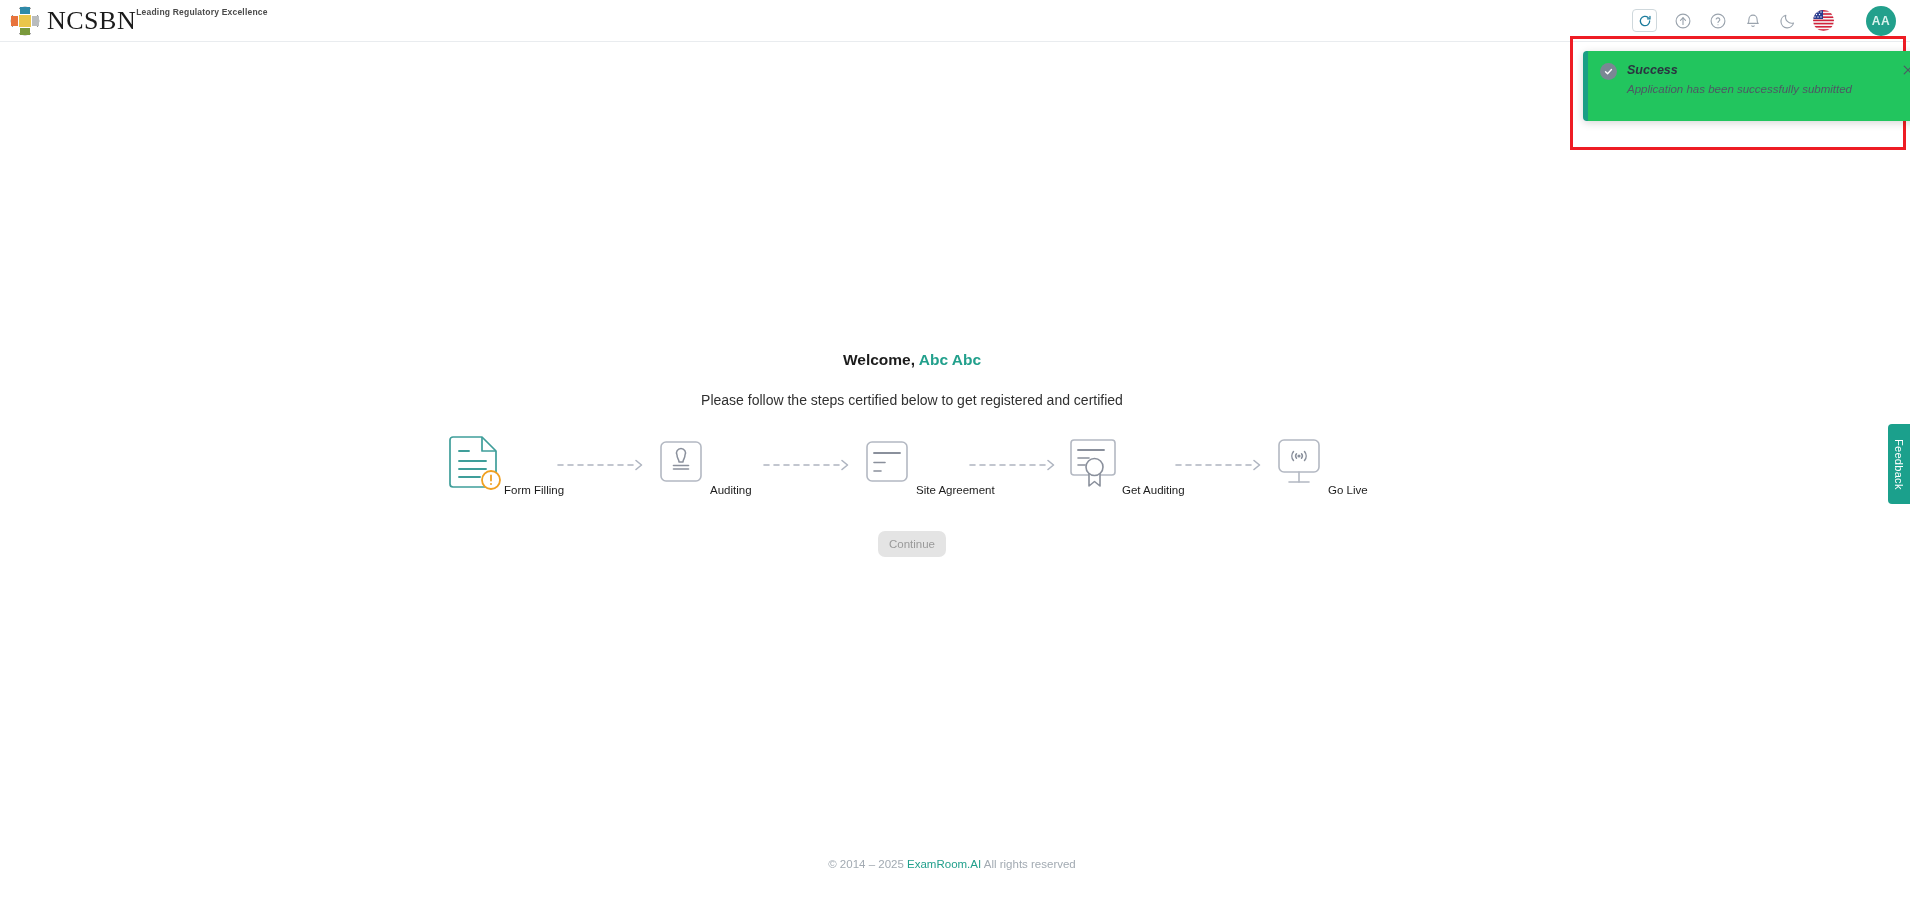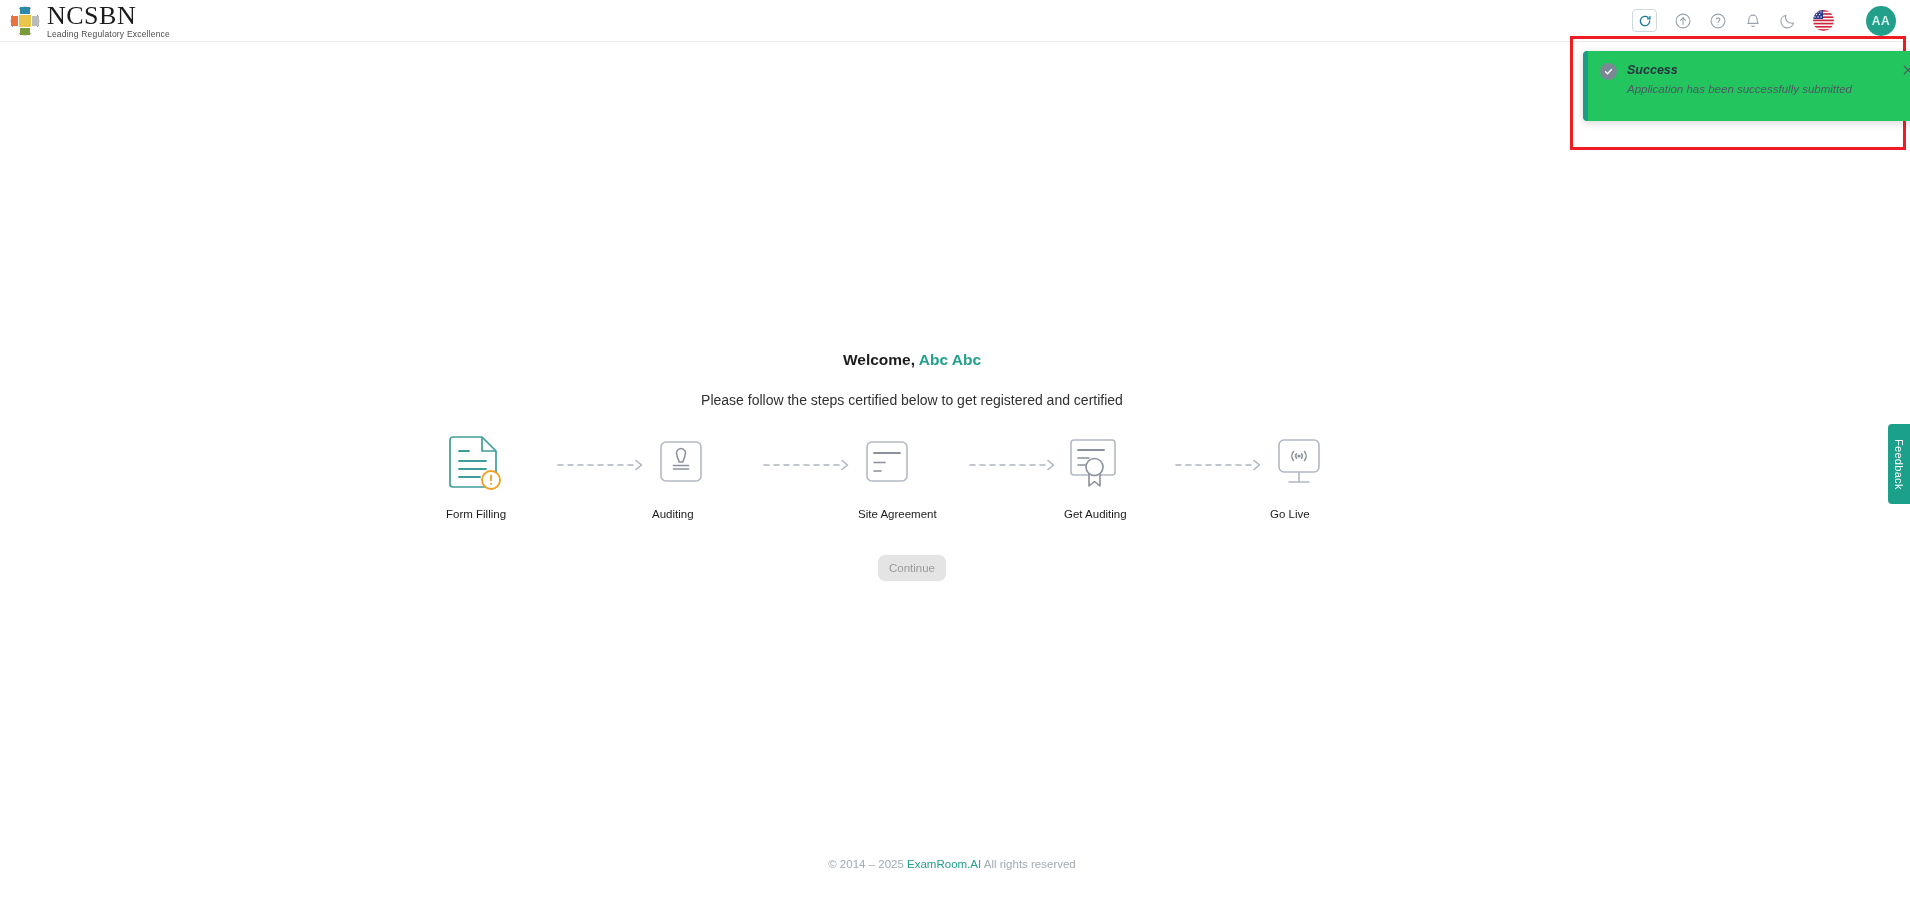--- a/index.html
+++ b/index.html
@@ -48,33 +48,34 @@
     flex: 0 0 30px;
   }
   .brand-mark .sq { position: absolute; }
   .sq-top    { width: 10px; height: 7px;  left: 10px; top: 1px;  background: #2f8aa8; }
   .sq-left   { width: 7px;  height: 10px; left: 1px;  top: 10px; background: #e8733c; }
   .sq-right  { width: 7px;  height: 10px; left: 22px; top: 10px; background: #b9bcbe; }
   .sq-bottom { width: 10px; height: 7px;  left: 10px; top: 22px; background: #7a9a3c; }
   .sq-center { width: 12px; height: 12px; left: 9px;  top: 9px;  background: #e9c64a; }
   .brand-mark .arcwrap { position: absolute; inset: 0; }
 
-  .brand-text { display: flex; flex-direction: column; justify-content: center; line-height: 1; }
+  .brand-text { display: flex; flex-direction: row; justify-content: center; line-height: 1; }
   .brand-name {
     font-family: "Liberation Serif", serif;
     font-size: 26px;
     letter-spacing: 0.5px;
     color: #1b1b1b;
     line-height: 1.05;
   }
   .brand-tag {
     font-size: 8.5px;
     color: #4a4a4a;
     letter-spacing: 0.2px;
     margin-top: 1px;
+    font-weight: bold;
   }
 
   .header-actions {
     display: flex;
     align-items: center;
     gap: 16px;
     height: 42px;
   }
 
   .refresh-box {
@@ -195,22 +196,22 @@
   .steps {
     margin-top: 26px;
     display: flex;
     align-items: flex-start;
     justify-content: center;
   }
 
   .step {
     width: 108px;
     display: flex;
-    flex-direction: column;
-    align-items: flex-start;
+    flex-direction: row;
+    align-items: flex-end;
   }
   .step-icon {
     height: 62px;
     display: flex;
     align-items: center;
     justify-content: center;
     position: relative;
   }
   .step-label {
     margin-top: 12px;

